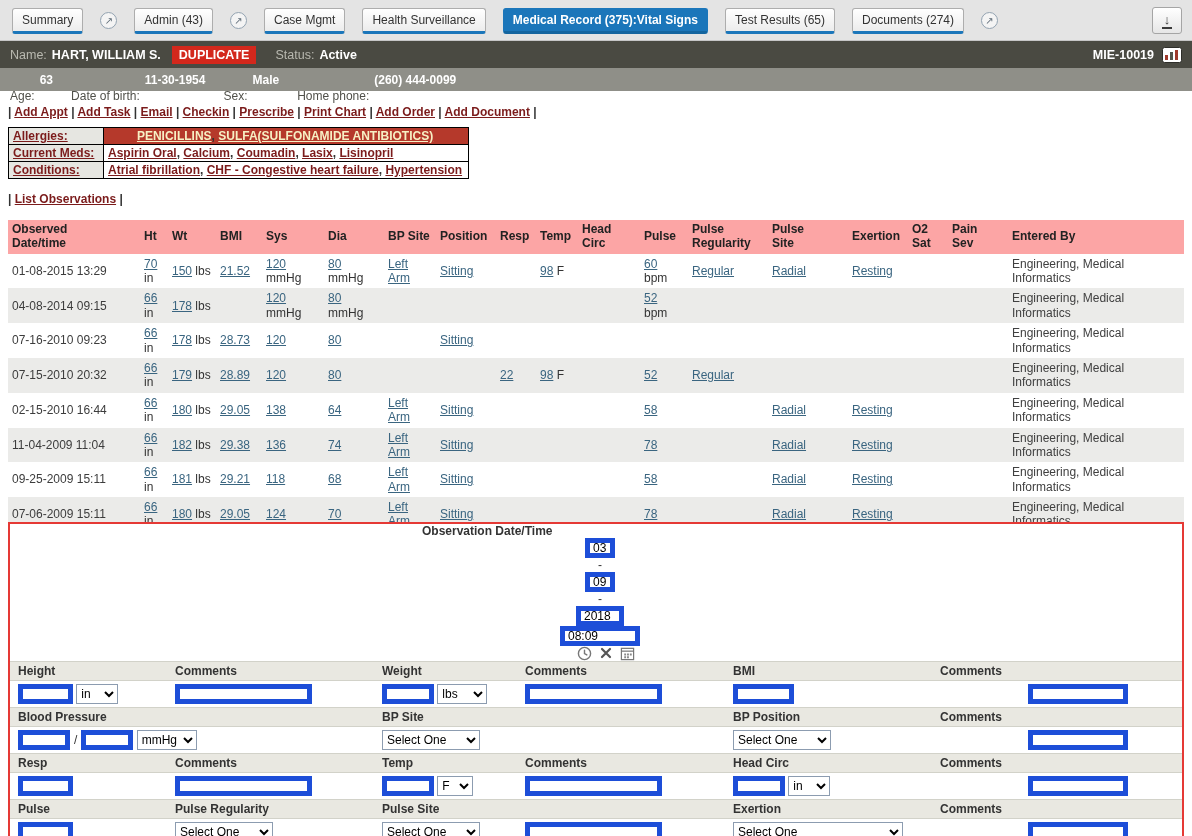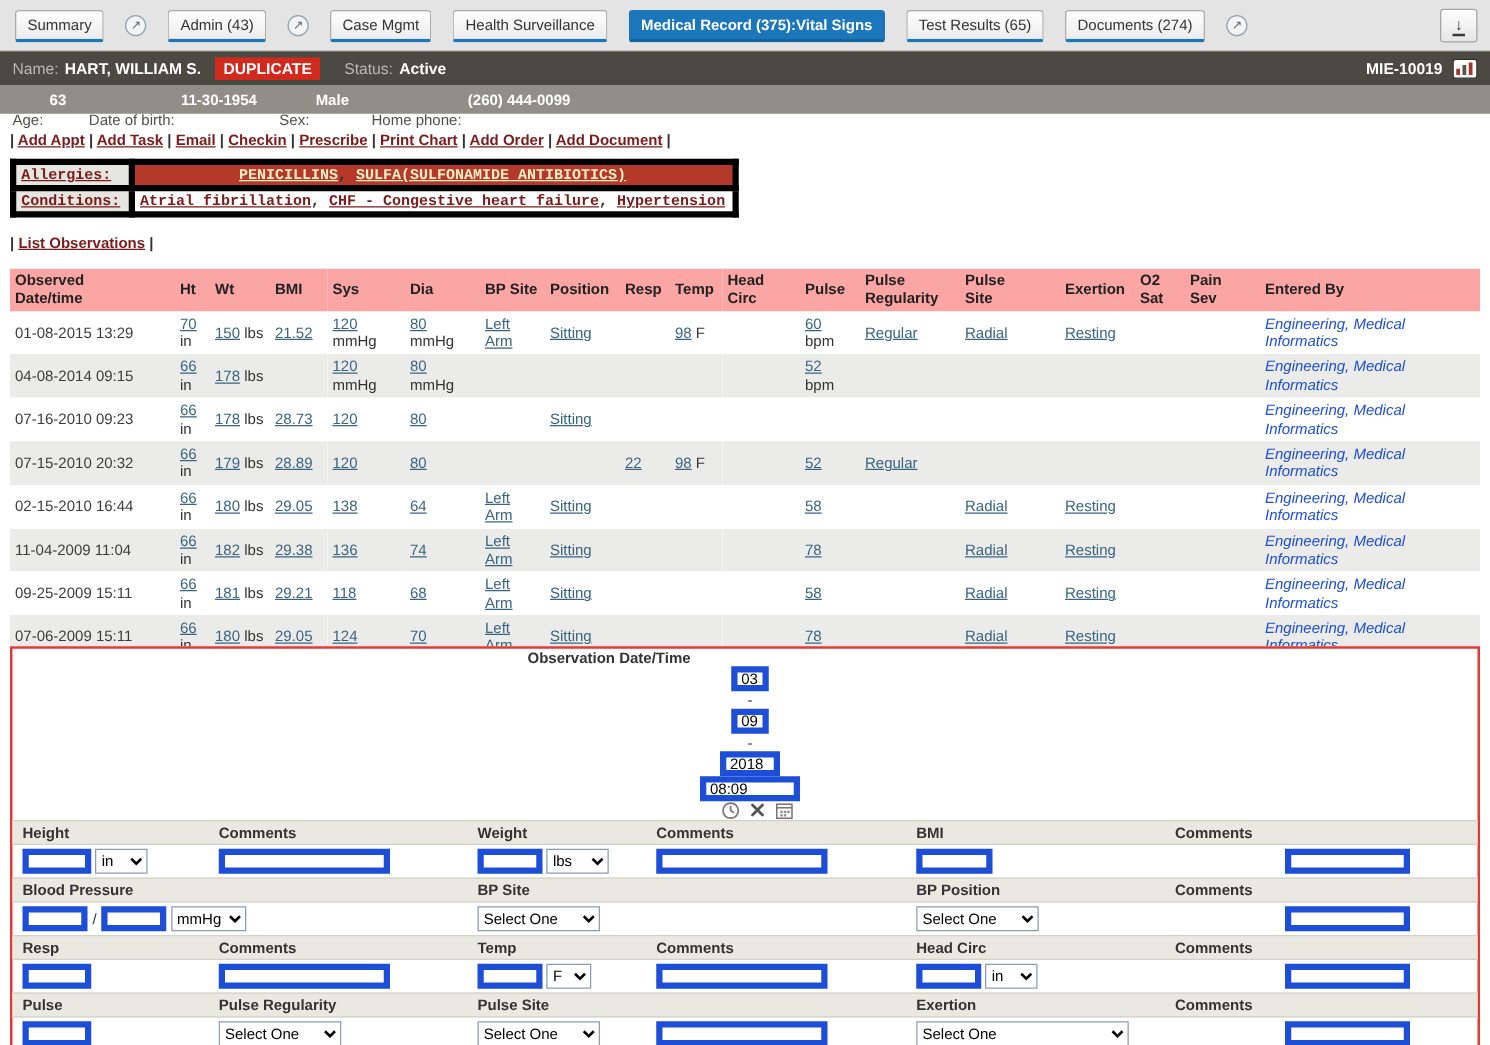--- a/index.html
+++ b/index.html
@@ -50,38 +50,38 @@
                  height:26px; padding:0 10px; }
   .commentsbar .clbl { color:#f0dfa5; }
   .commentsbar .cval { color:#fff; font-weight:bold; margin-left:28px; }
 
   
   .content { padding:0 8px; }
   .actionlinks { margin:14px 0 8px; color:#333; font-weight:bold; }
   .actionlinks a, .listobs a, .summarybox a { color:var(--link-maroon,#7b1b1b); }
 
   .summarybox { border-collapse:collapse; margin:2px 0 10px; border:1px solid #8f8f8f; }
-  .summarybox th, .summarybox td { border:5px solid #000000; padding:1px 6px 1px 4px;
-                                   text-align:left; font-weight:bold; white-space:nowrap;font-family:Liberation Mono, monospace; }
+  .summarybox th, .summarybox td { border:1px solid #000000; padding:1px 6px 1px 4px;
+                                   text-align:left; font-weight:bold; white-space:nowrap; }
   .summarybox th { background:#e6e6e1; width:95px; }
   .summarybox td { width:362px; }
   .summarybox tr.alert td { background:var(--alert-red,#b5392b);text-align:center; }
   .summarybox tr.alert td a { color:#f7f0c4; }
 
   .listobs { margin:13px 0 14px; font-weight:bold; }
 
   
   .vitals { border-collapse:collapse; width:1176px; table-layout:fixed; }
   .vitals th { background:#fca5a5; font-weight:bold; text-align:left; padding:3px 4px;
                vertical-align:middle; white-space:pre-line; line-height:1.15; color:#222; }
   .vitals td { padding:3px 4px; vertical-align:middle; line-height:1.2; overflow:hidden; }
   .vitals tbody tr:nth-child(even) { background:#ebebe9; }
   .vitals a { color:var(--table-link,#3a6580); }
   .vitals td.date { color:#3c3c3c; }
-  .vitals .entered { color:#1d4ed8;font-style:italic; }
+  .vitals .entered { color:#404040; }
 
   
   .obsform { border:2px solid var(--outline-red,#e53935); margin:-10px 0 10px;
              background:#fff; position:relative; }
   .dtrow { display:flex; align-items:center; min-height:30px; padding-left:8px;flex-direction:column; }
   .dtlabel { width:356px; font-weight:bold; }
   .dash { margin:0 3px; color:#333; }
   .dticons { display:inline-flex; align-items:center; gap:8px; margin-left:12px; }
   .dticons > span { display:inline-flex; cursor:pointer; }
 
@@ -176,20 +176,24 @@
 
   <div class="content">
 
     <div class="actionlinks" id="actionlinks">| <a>Add Appt</a> | <a>Add Task</a> | <a>Email</a> | <a>Checkin</a> | <a>Prescribe</a> | <a>Print Chart</a> | <a>Add Order</a> | <a>Add Document</a> | </div>
 
     <table class="summarybox">
       <tbody id="summarybox">
           <tr class="alert">
             <th><a>Allergies:</a></th>
             <td><a>PENICILLINS</a>, <a>SULFA(SULFONAMIDE ANTIBIOTICS)</a></td>
+          </tr>
+          <tr>
+            <th><a>Current Meds:</a></th>
+            <td><a>Aspirin Oral</a>, <a>Calcium</a>, <a>Coumadin</a>, <a>Lasix</a>, <a>Lisinopril</a></td>
           </tr>
           <tr>
             <th><a>Conditions:</a></th>
             <td><a>Atrial fibrillation</a>, <a>CHF - Congestive heart failure</a>, <a>Hypertension</a></td>
           </tr>
         </tbody>
     </table>
 
     <div class="listobs">|
       <a>List Observations</a> |</div>

